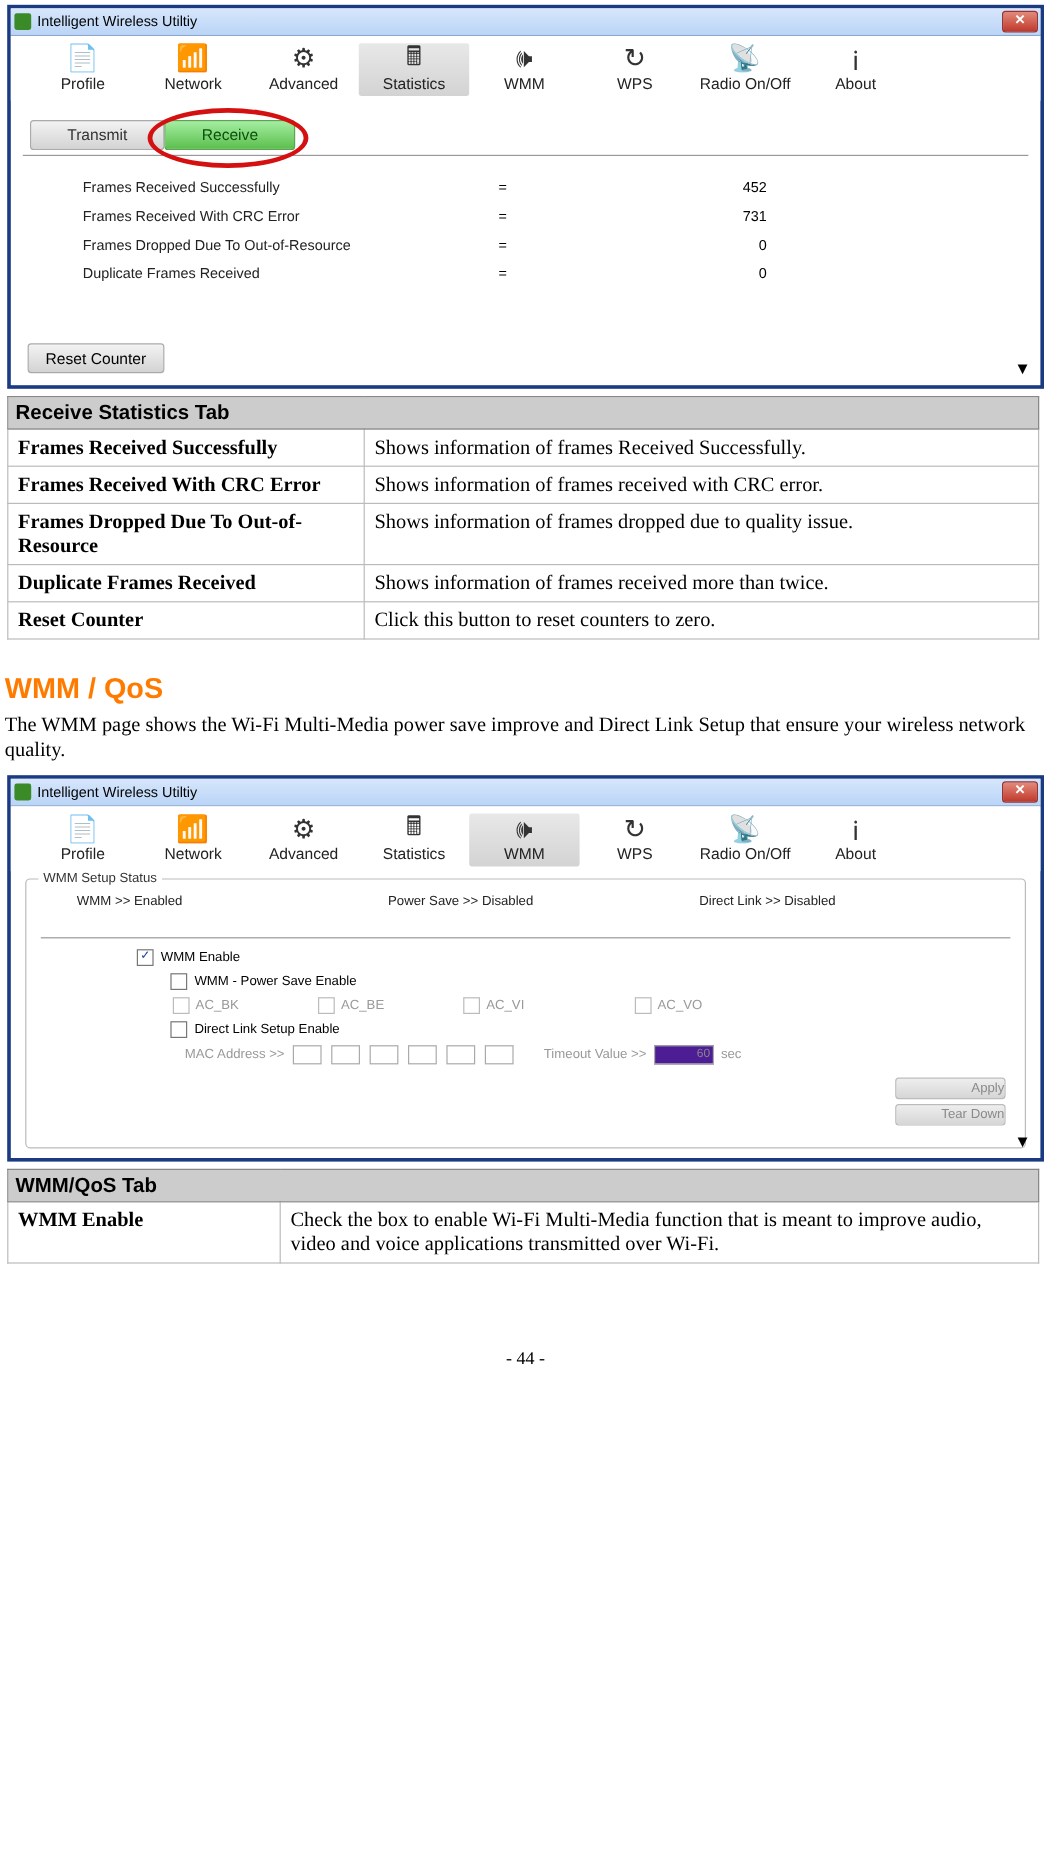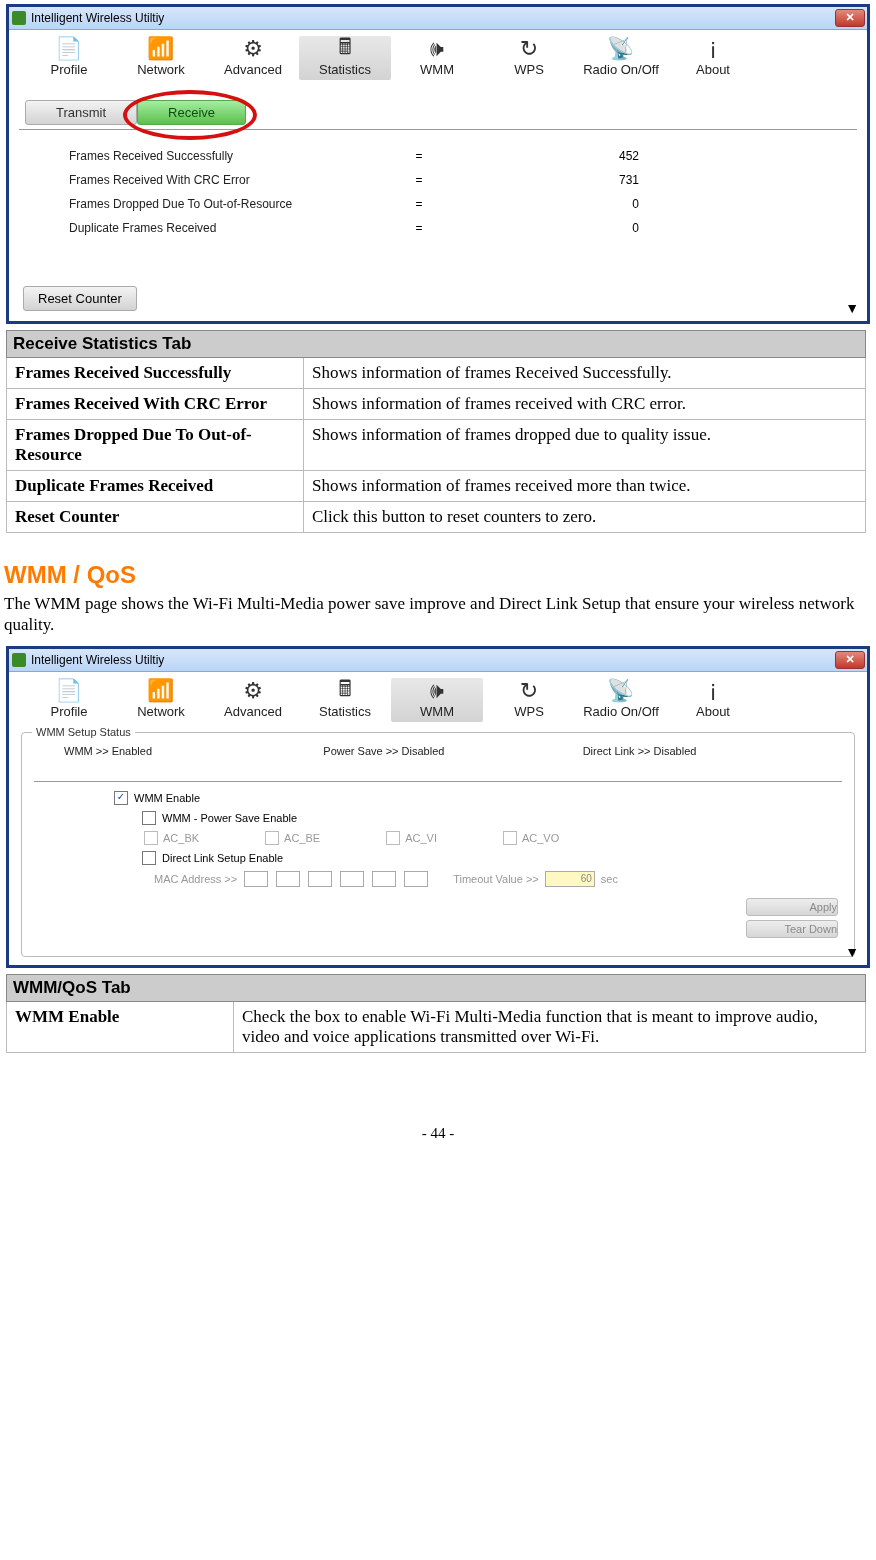--- a/index.html
+++ b/index.html
@@ -156,21 +156,21 @@
   }
   .statusline { display:flex; gap:0; margin:6px 0 24px 30px;}
   .statusline span { flex:1; color:#222;}
   .cbrow { display:flex; align-items:center; gap:6px; padding:3px 0 3px 80px;}
   .cbrow.sub { padding-left:110px; color:#999;}
   .cbrow.sub2 { padding-left:82px;}
   .cbx { display:inline-block; width:12px; height:12px; border:1px solid #777; background:#fff; font-size:10px; line-height:10px; text-align:center; color:#14a;}
   .cbx.disabled{ border-color:#bbb;}
   .cbx.checked::after{content:"✓";}
   .minput { display:inline-block; width:22px; height:14px; border:1px solid #aaa; background:#fff; margin:0 1px;}
-  .tval { display:inline-block; width:46px; height:14px; border:1px solid #aaa; background:#fef9c3; text-align:right; padding-right:2px; color:#888; font-size:10px; line-height:14px;}
+  .tval { display:inline-block; width:46px; height:14px; border:1px solid #aaa; background:#4c1d95; text-align:right; padding-right:2px; color:#888; font-size:10px; line-height:14px;}
   .wmmbtns { text-align:right; margin-top:8px; padding-right:4px;}
   .wmmbtns .btn {
     display:inline-block; width:90px; text-align:right;
     background:linear-gradient(#eee,#d6d6d6);
     border:1px solid #bbb; color:#8a8a8a;
     font-size:11px; padding:2px 0; border-radius:3px;
     margin-bottom:4px;
   }
 
   .pgfoot { text-align:center; font-size:15px; margin-top:72px;}
@@ -350,21 +350,21 @@
       </div>
       <div class="cbrow sub" id="acs">
           <span style="display: inline-flex; align-items: center; gap: 5px; margin-right: 60px;">
             <span class="cbx disabled"></span>
             <span>AC_BK</span>
           </span>
           <span style="display: inline-flex; align-items: center; gap: 5px; margin-right: 60px;">
             <span class="cbx disabled"></span>
             <span>AC_BE</span>
           </span>
-          <span style="display: inline-flex; align-items: center; gap: 5px; margin-right: 60px;">
+          <span style="display: inline-flex; align-items: center; gap: 5px; margin-right: 86px;">
             <span class="cbx disabled"></span>
             <span>AC_VI</span>
           </span>
           <span style="display: inline-flex; align-items: center; gap: 5px; margin-right: 60px;">
             <span class="cbx disabled"></span>
             <span>AC_VO</span>
           </span>
         </div>
       <div class="cbrow sub2" style="padding-left:108px">
         <span class="cbx"></span>

